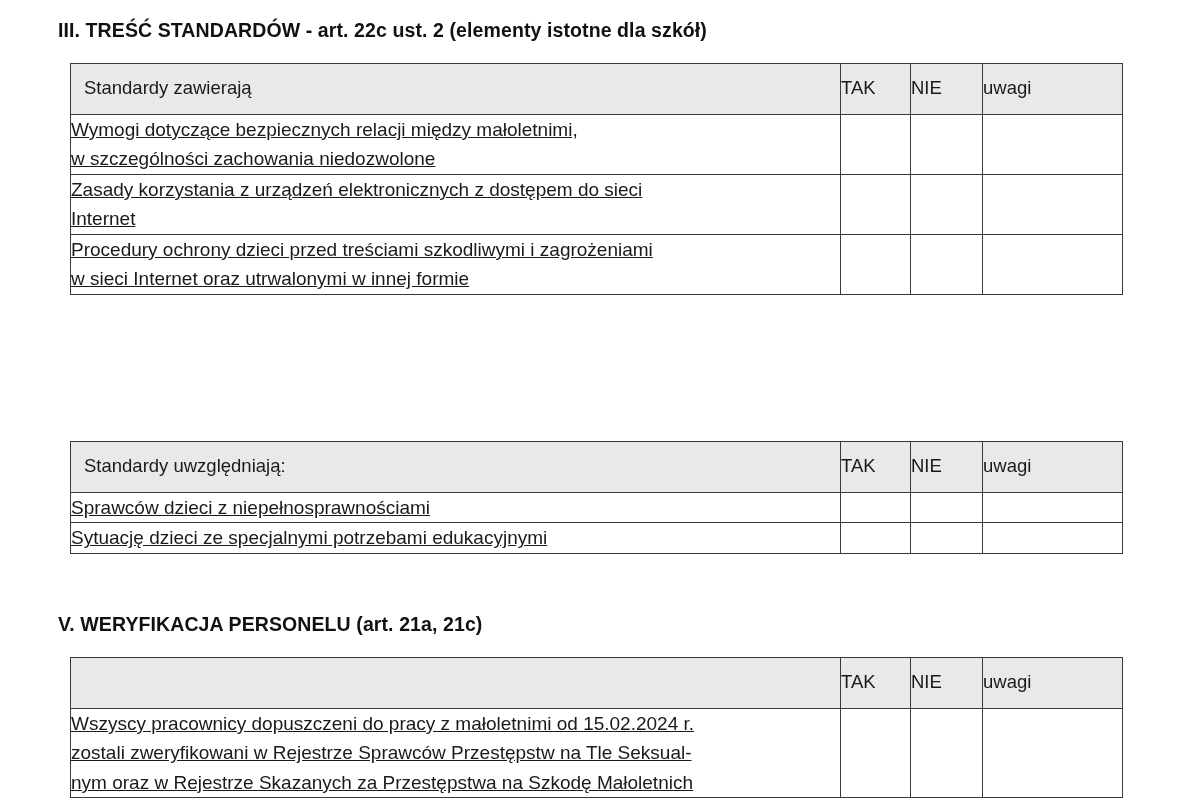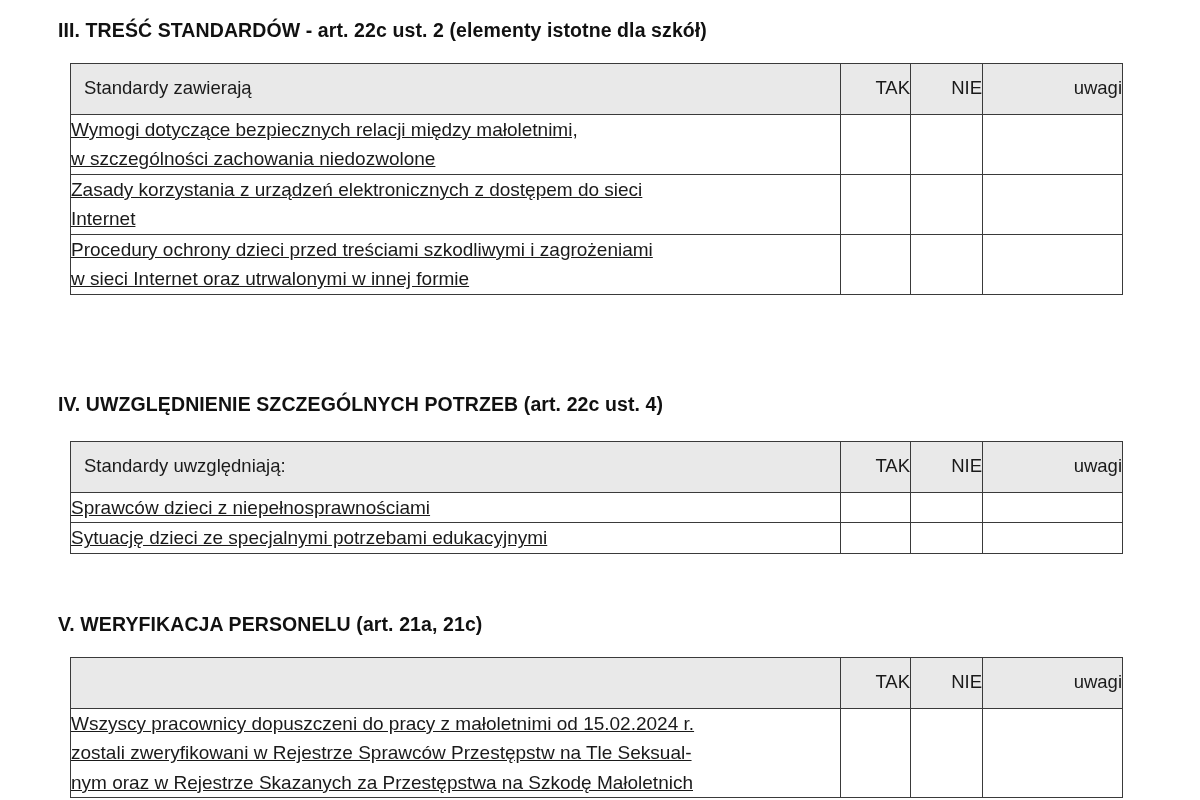--- a/index.html
+++ b/index.html
@@ -53,21 +53,21 @@
     font-weight: normal;
     font-size: 18.5px;
     color: #1a1a1a;
   }
   .hdr-first {
     text-align: left;
     padding: 13px 0 13px 13px !important;
     height: 24px;
   }
   .hdr-center {
-    text-align: right;
+    text-align: left;
     padding: 13px 0 13px 0 !important;
   }
   .col-stmt  { width: 770px; }
   .col-tak   { width: 70px; }
   .col-nie   { width: 72px; }
   .col-uwagi { width: 140px; }
 
   .stmt-cell {
     padding: 7px 8px 8px 13px;
     font-size: 19px;
@@ -133,21 +133,20 @@
           <span class="ln">Procedury ochrony dzieci przed treściami szkodliwymi i zagrożeniami</span>
           <span class="ln">w sieci Internet oraz utrwalonymi w innej formie</span>
         </td>
         <td class="mark-cell"></td>
         <td class="mark-cell"></td>
         <td class="mark-cell"></td>
       </tr>
     </tbody>
   </table>
 
-  <div class="section-heading" id="heading-4">IV. UWZGLĘDNIENIE SZCZEGÓLNYCH POTRZEB (art. 22c ust. 4)</div>
 
   <table class="checklist" id="table-4">
     <colgroup>
       <col class="col-stmt">
         <col class="col-tak">
         <col class="col-nie">
         <col class="col-uwagi">
     </colgroup>
     <thead>
       <tr>

